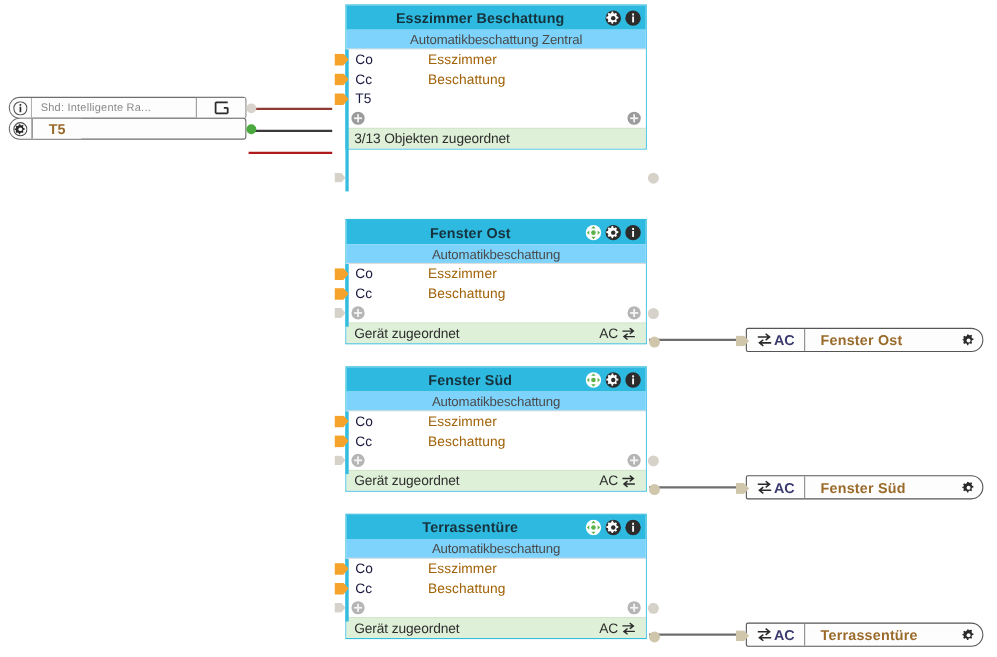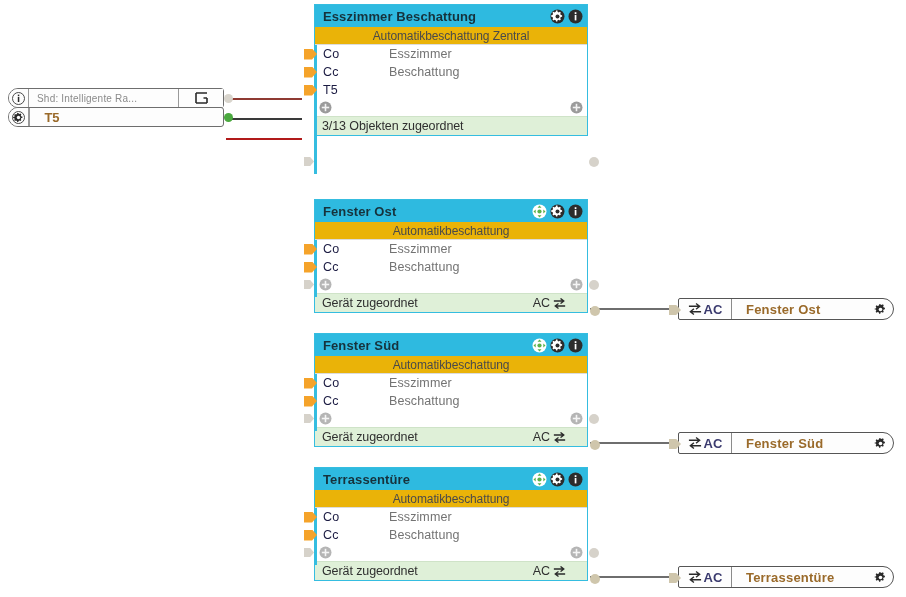--- a/index.html
+++ b/index.html
@@ -111,27 +111,28 @@
     padding: 0 4px 0 8px;
     box-sizing: border-box;
   }
   .node-title {
     flex: 1 1 auto;
     font-size: 13px;
     font-weight: bold;
     color: #16323c;
     white-space: nowrap;
     letter-spacing: .1px;
+    text-align: center;
   }
   .hdr-icons { display: flex; align-items: center; gap: 3px; flex: 0 0 auto; }
   .hdr-icons svg { display: block; }
 
   .node-subtitle {
     height: 17px;
-    background: #eab308;
+    background: #7dd3fc;
     border-bottom: 1px solid #dcdcdc;
     display: flex;
     align-items: center;
     justify-content: center;
     font-size: 12px;
     color: #4a4a4a;
     letter-spacing: -.1px;
   }
   .node-body { background: #ffffff; position: relative; }
   .row {
@@ -143,21 +144,21 @@
   }
   .row-key {
     width: 74px;
     flex: 0 0 74px;
     padding-left: 8px;
     box-sizing: border-box;
     color: #1b1b42;
     letter-spacing: .1px;
   }
   .row-val {
-    color: #737373;
+    color: #a16207;
     letter-spacing: .1px;
   }
   
   .in-arrow {
     position: absolute;
     left: -11px;
     width: 13px; height: 11px;
     background: #f5a32a;
     clip-path: polygon(0 0, 62% 0, 100% 50%, 62% 100%, 0 100%);
   }
@@ -170,21 +171,21 @@
     box-sizing: border-box;
   }
   .plus-row svg { display: block; }
   .node-footer {
     height: 19px;
     background: #dff0d8;
     border-top: 1px solid #cfe3c8;
     display: flex;
     align-items: center;
     justify-content: space-between;
-    padding: 0 21px 0 7px;
+    padding: 0 9px 0 7px;
     box-sizing: border-box;
     font-size: 12.5px;
     color: #2f2f2f;
     letter-spacing: -.1px;
   }
   .footer-right {
     display: flex;
     align-items: center;
     gap: 3px;
     font-size: 12.5px;

